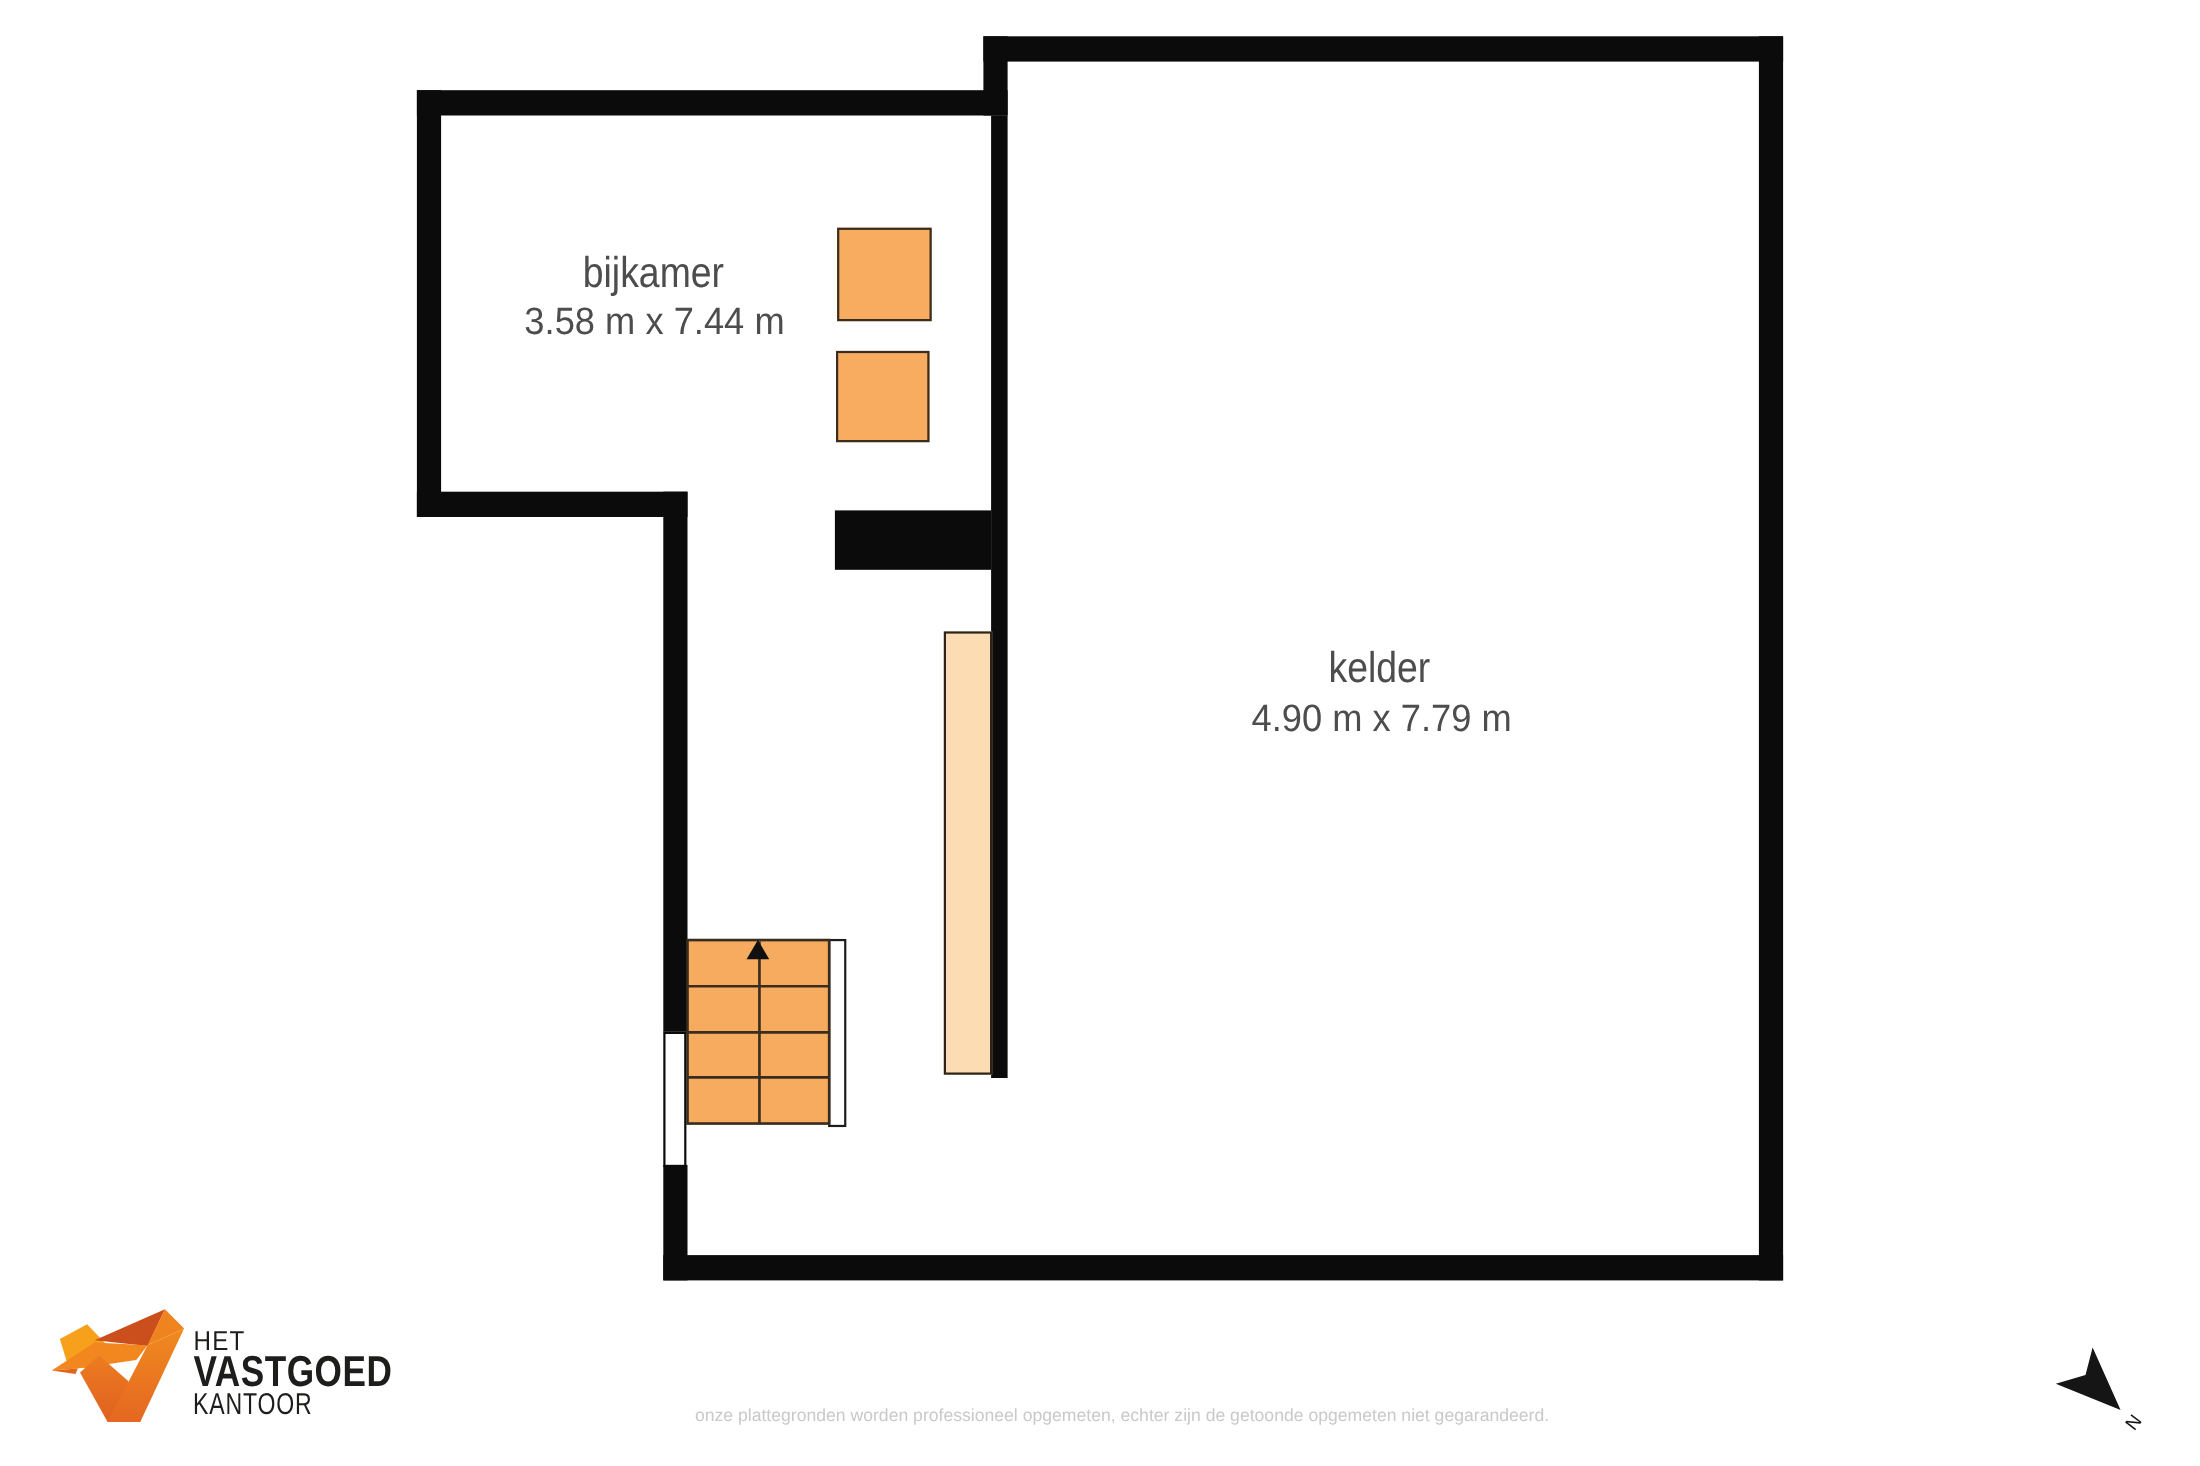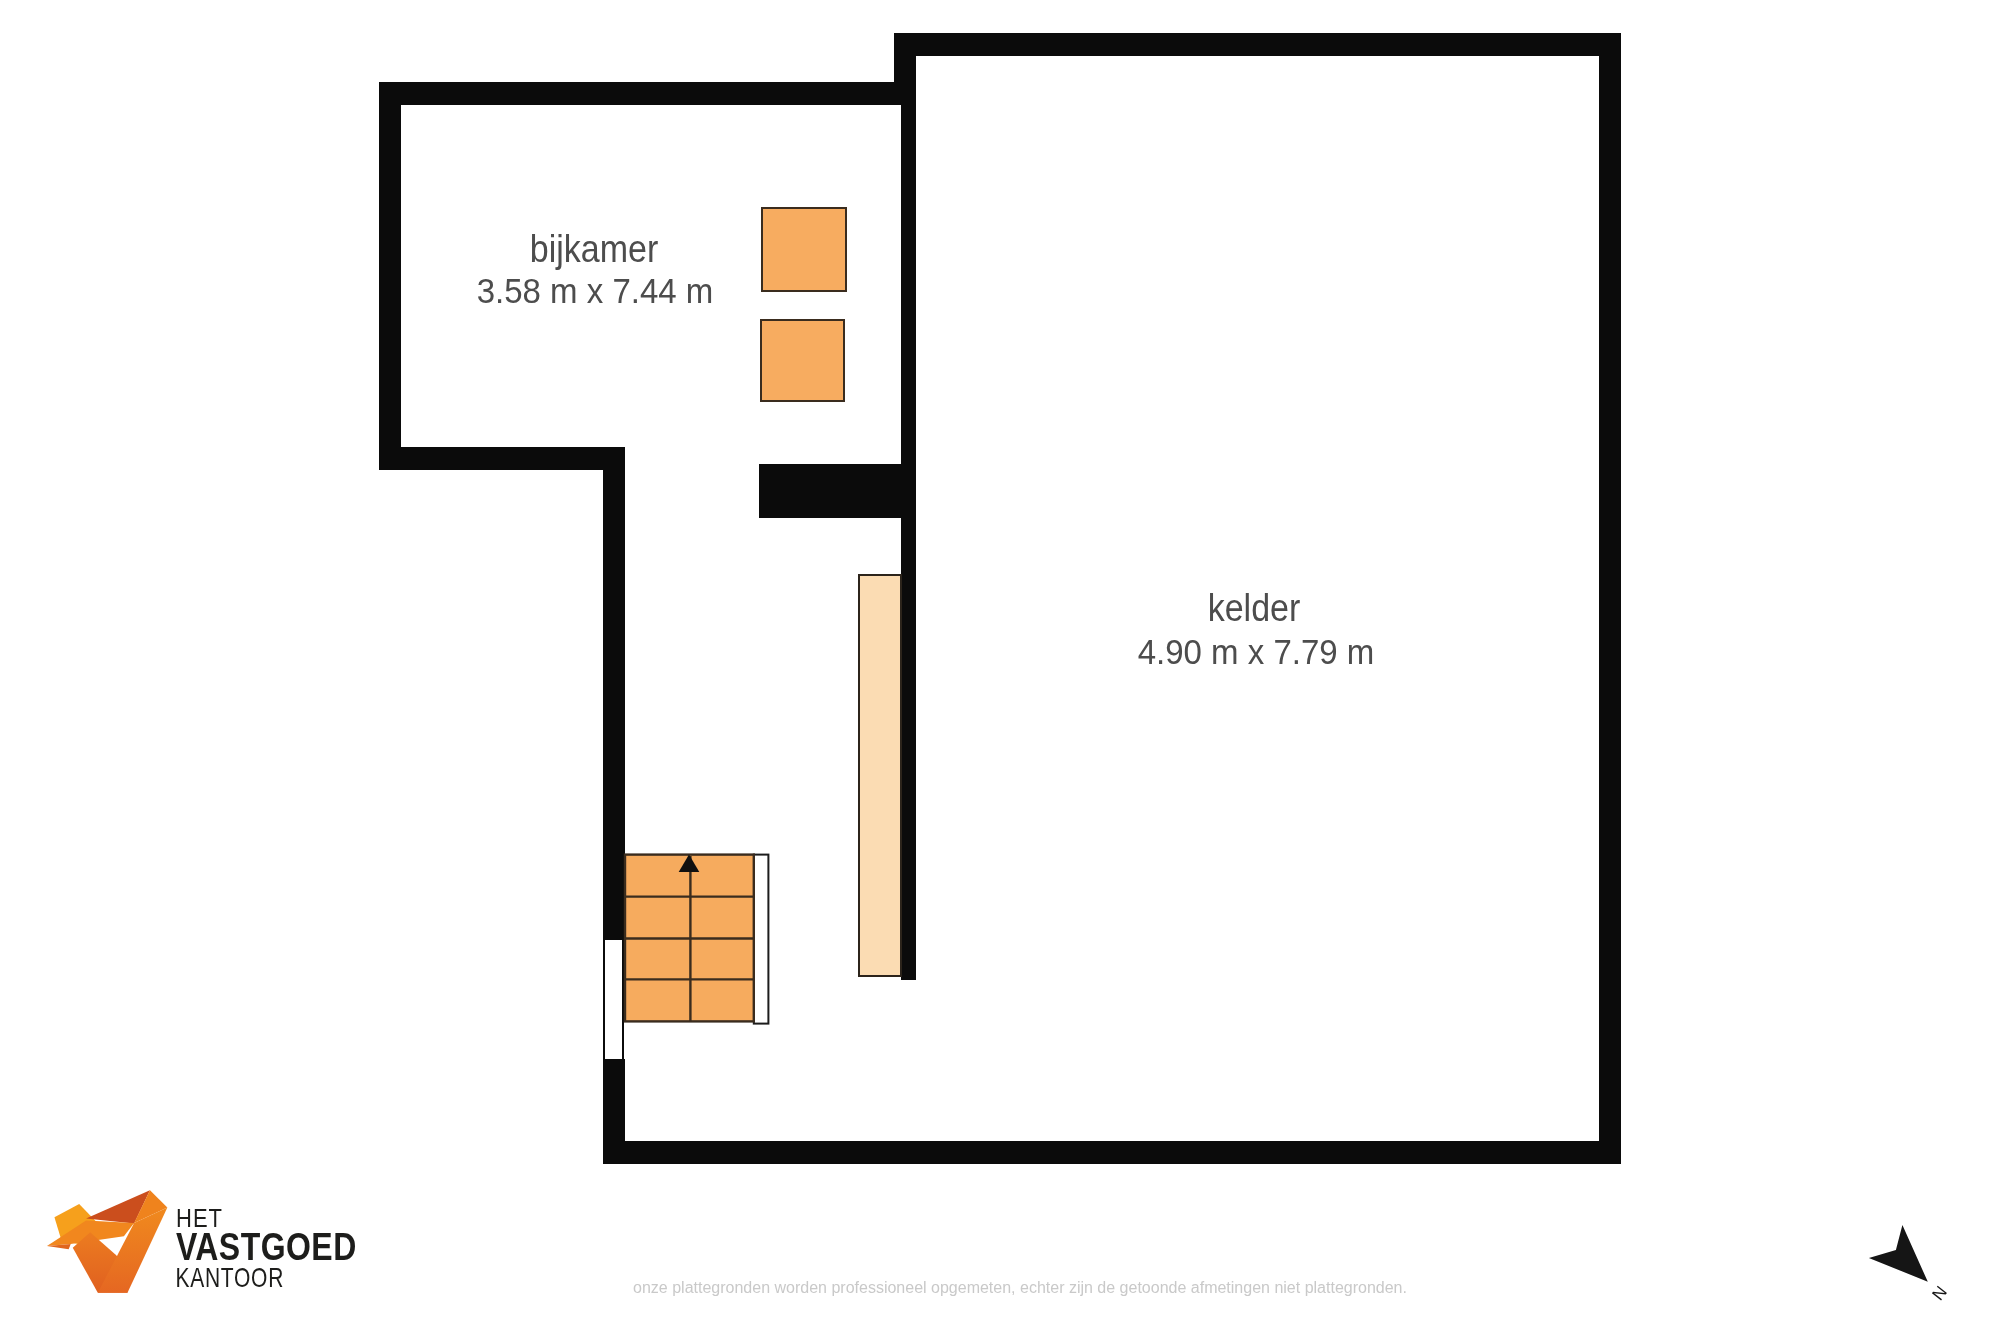--- a/index.html
+++ b/index.html
@@ -37,21 +37,21 @@
   <line x1="5" y1="130.4" x2="133.8" y2="130.4" stroke="#3a2c1e" stroke-width="2.4"></line>
   <line x1="70.4" y1="7" x2="70.4" y2="172.4" stroke="#3a2c1e" stroke-width="2.4"></line>
   <polygon points="69,5.5 58.7,23 79.3,23" fill="#101010"></polygon>
 </svg>
 
 <div class="lbl" style="left:594px;top:229.3px;font-size:34px;line-height:34px;transform:translateX(-50%) scaleY(1.15);">bijkamer</div>
 <div class="lbl" style="left:595px;top:274.2px;font-size:33px;line-height:33px;transform:translateX(-50%) scaleY(1.05);">3.58 m x 7.44 m</div>
 <div class="lbl" style="left:1254px;top:588.4px;font-size:34px;line-height:34px;transform:translateX(-50%) scaleY(1.15);">kelder</div>
 <div class="lbl" style="left:1256px;top:635.4px;font-size:33px;line-height:33px;transform:translateX(-50%) scaleY(1.05);">4.90 m x 7.79 m</div>
 
-<div class="lbl" style="left:1020px;top:1280.4px;font-size:16px;line-height:16px;color:#c9c9c9;transform:translateX(-50%);">onze plattegronden worden professioneel opgemeten, echter zijn de getoonde afmetingen niet plattegronden.</div>
+<div class="lbl" style="left:1020px;top:1280.4px;font-size:16px;line-height:16px;color:#c9c9c9;transform:translateX(-50%);">onze plattegronden worden professioneel opgemeten, echter zijn de getoonde opgemeten niet gegarandeerd.</div>
 
 <svg style="position:absolute;left:39px;top:1184px;" width="135" height="115" viewBox="0 0 132 112" preserveAspectRatio="none">
   <defs>
     <linearGradient id="gleg" x1="0" y1="0" x2="0" y2="1">
       <stop offset="0" stop-color="#f08a1e"></stop>
         <stop offset="1" stop-color="#e56722"></stop>
     </linearGradient>
     <linearGradient id="glleg" x1="0" y1="0" x2="0" y2="1">
       <stop offset="0" stop-color="#ec7c20"></stop>
         <stop offset="1" stop-color="#e06020"></stop>

